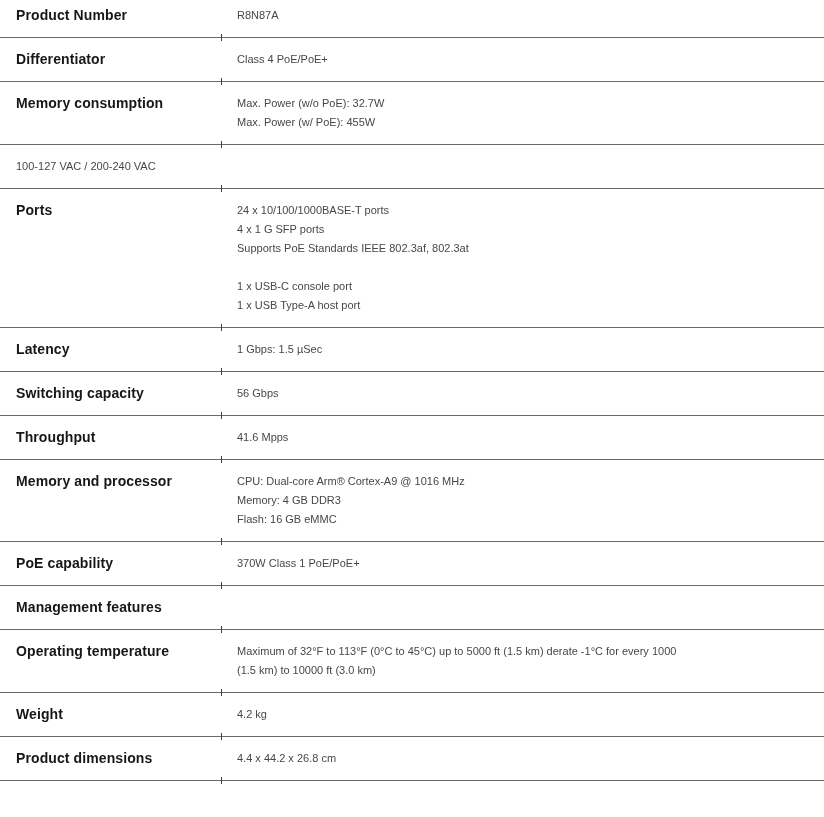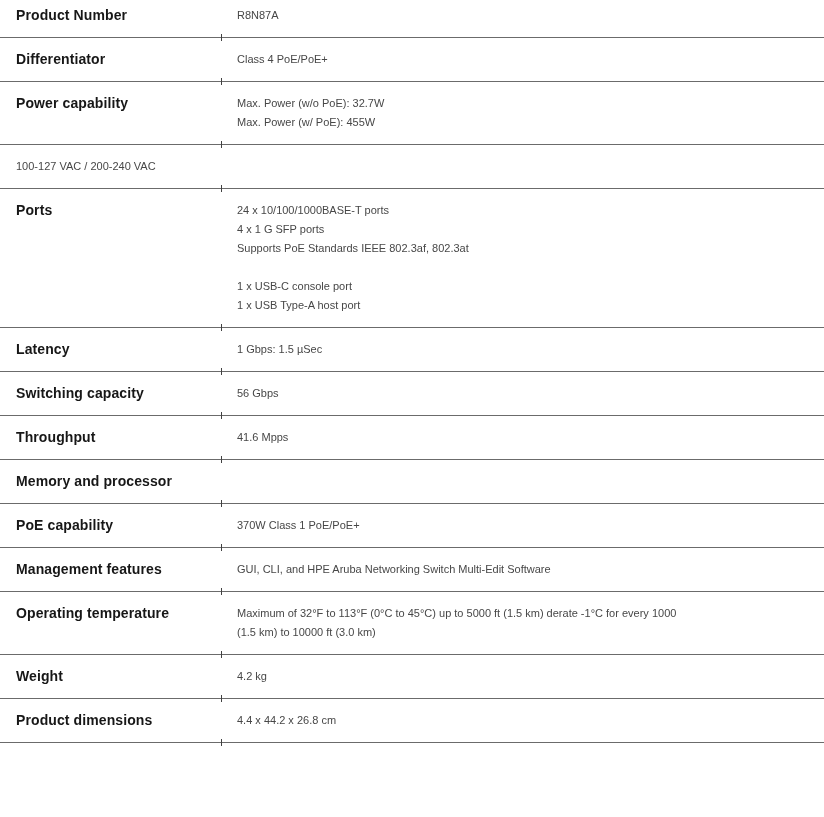--- a/index.html
+++ b/index.html
@@ -75,21 +75,21 @@
   </div>
 
   <div class="spec-row">
     <div class="spec-label">Differentiator</div>
     <div class="spec-value">
           <div class="value-line">Class 4 PoE/PoE+</div>
         </div>
   </div>
 
   <div class="spec-row">
-    <div class="spec-label">Power capability</div>
+    <div class="spec-label">Memory consumption</div>
     <div class="spec-value">
           <div class="value-line">Max. Power (w/o PoE): 32.7W</div>
           <div class="value-line">Max. Power (w/ PoE): 455W</div>
         </div>
   </div>
 
   <div class="spec-row">
     <div class="spec-value">
           <div class="value-line">100-127 VAC / 200-240 VAC</div>
         </div>
@@ -123,33 +123,37 @@
 
   <div class="spec-row">
     <div class="spec-label">Throughput</div>
     <div class="spec-value">
           <div class="value-line">41.6 Mpps</div>
         </div>
   </div>
 
   <div class="spec-row">
     <div class="spec-label">Memory and processor</div>
+    <div class="spec-value">
+          <div class="value-line">CPU: Dual-core Arm® Cortex-A9 @ 1016 MHz</div>
+          <div class="value-line">Memory: 4 GB DDR3</div>
+          <div class="value-line">Flash: 16 GB eMMC</div>
+        </div>
   </div>
 
   <div class="spec-row">
     <div class="spec-label">PoE capability</div>
     <div class="spec-value">
           <div class="value-line">370W Class 1 PoE/PoE+</div>
         </div>
   </div>
 
   <div class="spec-row">
     <div class="spec-label">Management features</div>
     <div class="spec-value">
-          <div class="value-line">GUI, CLI, and HPE Aruba Networking Switch Multi-Edit Software</div>
         </div>
   </div>
 
   <div class="spec-row">
     <div class="spec-label">Operating temperature</div>
     <div class="spec-value">
           <div class="value-line">Maximum of 32°F to 113°F (0°C to 45°C) up to 5000 ft (1.5 km) derate -1°C for every 1000</div>
           <div class="value-line">(1.5 km) to 10000 ft (3.0 km)</div>
         </div>
   </div>

